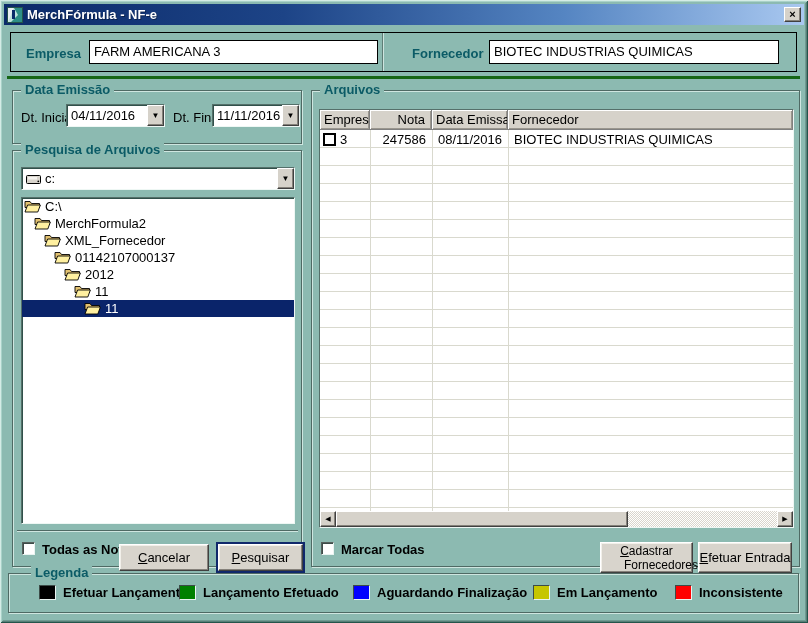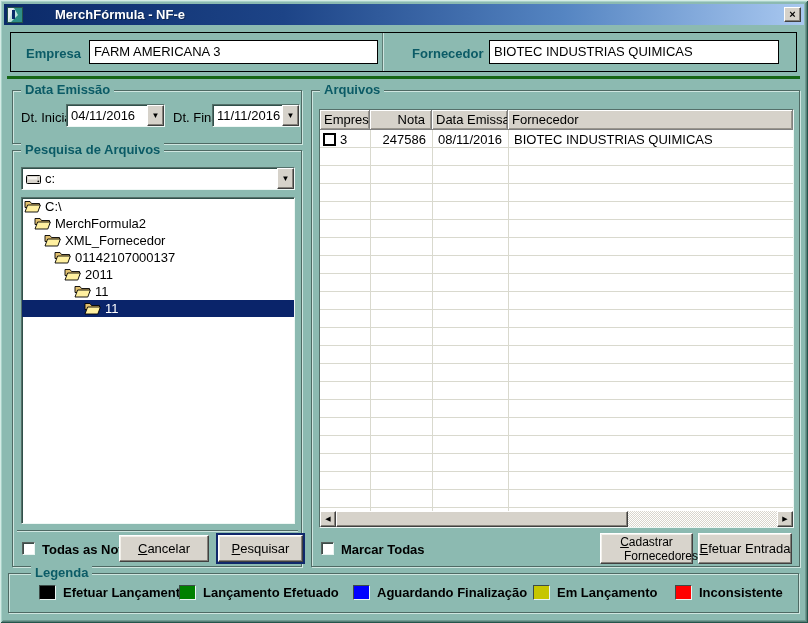--- a/index.html
+++ b/index.html
@@ -10,21 +10,21 @@
     box-shadow: inset 1px 1px 0 #d5ece6, inset -1px -1px 0 #24544b,
                 inset 2px 2px 0 #a9d2c9, inset -2px -2px 0 #567f77,
                 inset 3px 3px 0 #8CBAB1, inset -3px -3px 0 #6f9a91;
     overflow:hidden;
   }
 
   
   .titlebar {
     position:absolute; left:4px; top:4px; width:800px; height:21px;
     background:linear-gradient(90deg,#0B2A69 0%,#1d4487 35%,#5585c2 70%,#A9C8F0 100%);
-    display:flex; align-items:center; padding:0 3px;gap:28px;
+    display:flex; align-items:center; padding:0 3px;
   }
   .title-icon { width:16px; height:16px; margin-right:4px; flex:0 0 auto; }
   .title-text { color:#fff; font-weight:bold; font-size:13px; white-space:nowrap; flex:1; text-shadow:1px 1px 0 rgba(0,0,0,.35); }
   .close-btn {
     width:17px; height:15px; background:#D6D2CA; color:#000;
     border:1px solid; border-color:#ffffff #404040 #404040 #ffffff;
     box-shadow: inset -1px -1px 0 #85817a;
     font-size:11px; font-weight:bold; line-height:12px; text-align:center; cursor:default;
   }
 
@@ -55,20 +55,21 @@
     border:1px solid; border-color:#ffffff #404040 #404040 #ffffff;
     box-shadow: inset -1px -1px 0 #85817a;
     font-size:8px; display:flex; align-items:center; justify-content:center; color:#000;
   }
   .btn {
     position:absolute; background:#D8D4CC; color:#000; font-size:13px;
     border:1px solid; border-color:#ffffff #404040 #404040 #ffffff;
     box-shadow: inset -1px -1px 0 #85817a, inset 1px 1px 0 #f2f0ea;
     display:flex; flex-direction:column; align-items:center; justify-content:center;
     cursor:default;
+    margin-top:9px;
   }
   .btn span { display:block; text-align:center; line-height:14px; }
   .accel::first-letter { text-decoration:underline; }
   .btn-default { box-shadow: 0 0 0 2px #10286b, inset -1px -1px 0 #85817a, inset 1px 1px 0 #f2f0ea; }
   .checkbox {
     position:absolute; width:13px; height:13px; background:#fff;
     border:1px solid; border-color:#555f5c #e9f4f1 #e9f4f1 #555f5c;
     box-shadow: inset 1px 1px 0 #3c4c48;
   }
   .cb-label { font-weight:bold; }
@@ -212,21 +213,21 @@
               <path d="M1 1.5 h5 l1.5 2 H15.5 v4 H1 z" fill="#E2C170" stroke="#000" stroke-width="0.9"></path>
               <path d="M1 12 L3.6 5 H16.4 L13.8 12 Z" fill="#FFF0A0" stroke="#000" stroke-width="0.9"></path>
             </svg></span>
         <span class="tree-label">01142107000137</span>
       </div>
       <div class="tree-item" style="padding-left:42px;">
         <span class="ticon"><svg width="17" height="13" viewBox="0 0 17 13">
               <path d="M1 1.5 h5 l1.5 2 H15.5 v4 H1 z" fill="#E2C170" stroke="#000" stroke-width="0.9"></path>
               <path d="M1 12 L3.6 5 H16.4 L13.8 12 Z" fill="#FFF0A0" stroke="#000" stroke-width="0.9"></path>
             </svg></span>
-        <span class="tree-label">2011</span>
+        <span class="tree-label">2012</span>
       </div>
       <div class="tree-item" style="padding-left:52px;">
         <span class="ticon"><svg width="17" height="13" viewBox="0 0 17 13">
               <path d="M1 1.5 h5 l1.5 2 H15.5 v4 H1 z" fill="#E2C170" stroke="#000" stroke-width="0.9"></path>
               <path d="M1 12 L3.6 5 H16.4 L13.8 12 Z" fill="#FFF0A0" stroke="#000" stroke-width="0.9"></path>
             </svg></span>
         <span class="tree-label">11</span>
       </div>
       <div class="tree-item selected" style="padding-left:62px;">
         <span class="ticon"><svg width="17" height="13" viewBox="0 0 17 13">

